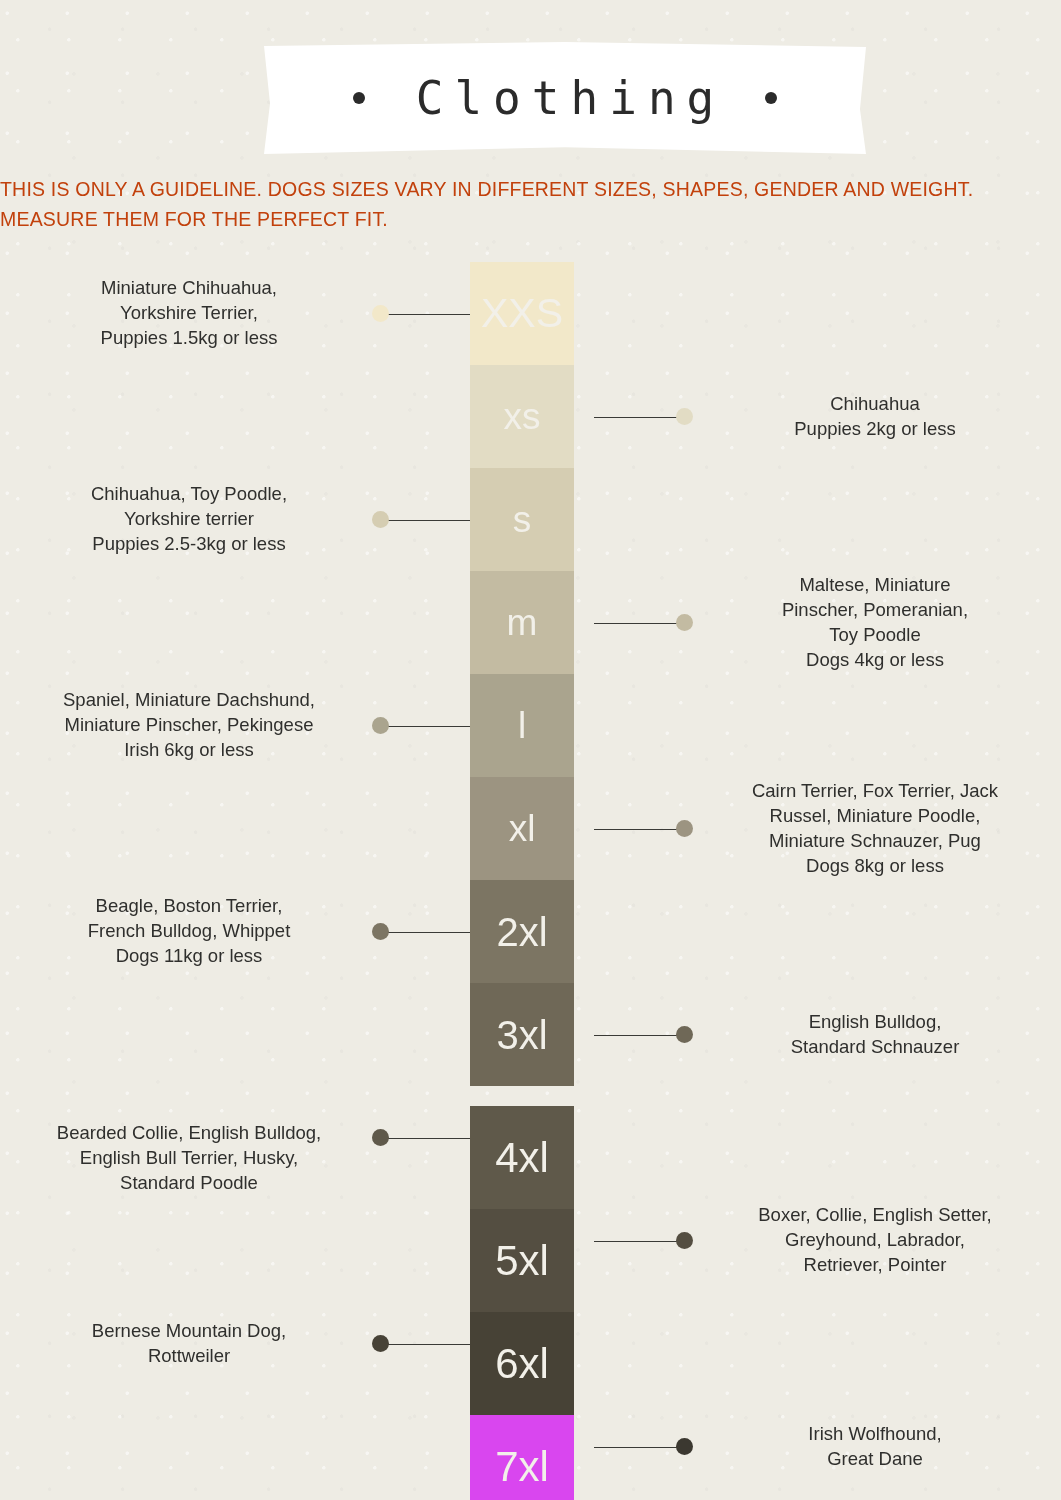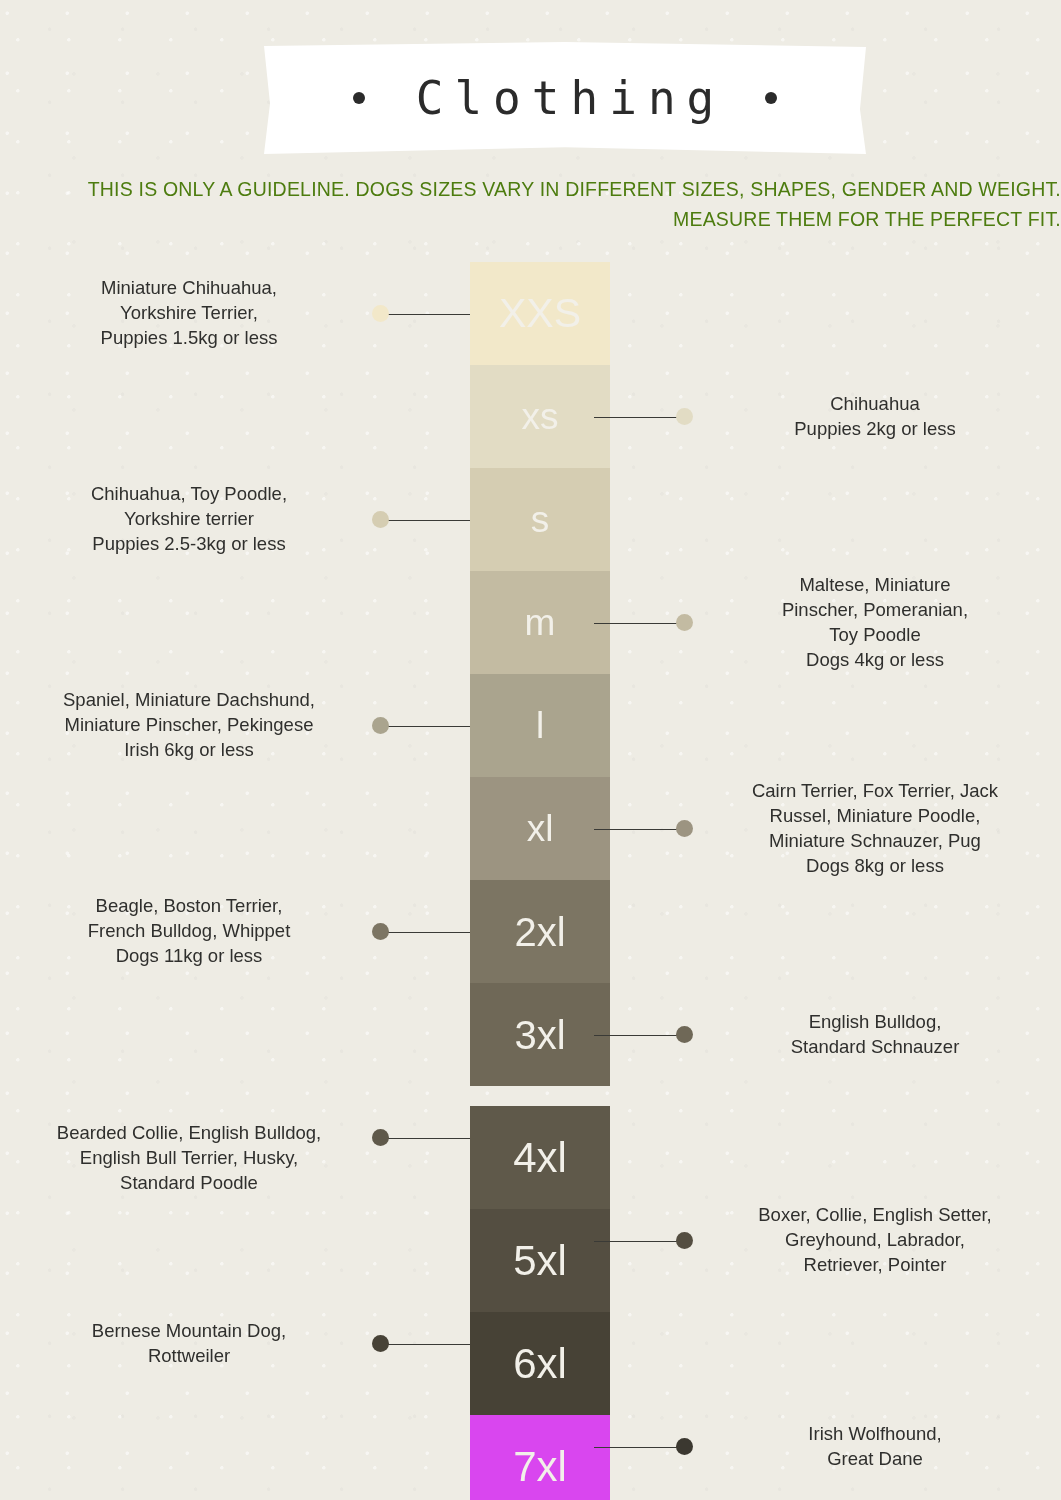--- a/index.html
+++ b/index.html
@@ -56,37 +56,37 @@
     width: 12px; height: 12px;
     border-radius: 50%;
     background: #2b2b2b;
     flex: none;
   }
 
   
   .subtitle {
     position: absolute;
     top: 174px; left: 0; width: 100%;
-    text-align: right;
-    color: #4d7c0f;
+    text-align: left;
+    color: #c2410c;
     font-size: 19.5px;
     line-height: 30px;
     letter-spacing: 0.2px;
   }
   .subtitle span { display: block; }
 
   
   .column {
     position: absolute;
     left: 470px;
     top: 262px;
     width: 124px;
   }
   .band {
-    width: 140px;
+    width: 104px;
     display: flex;
     align-items: center;
     justify-content: center;
     color: #f2f0e9;
     font-weight: 400;
     font-family: "Liberation Sans", sans-serif;
   }
   .band-label { line-height: 1; }
 
   

